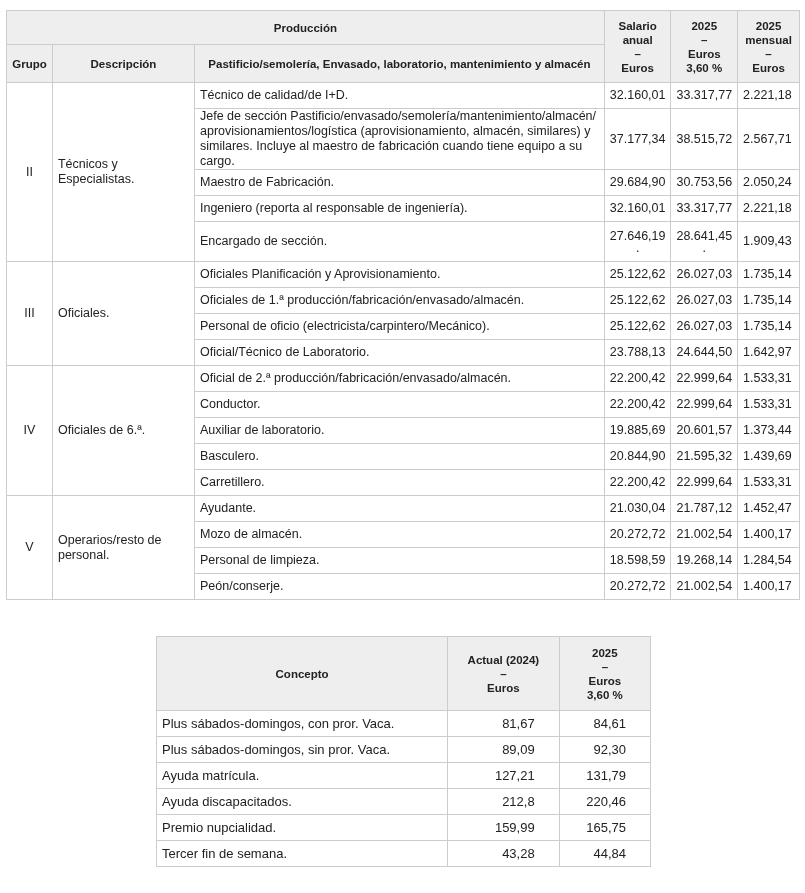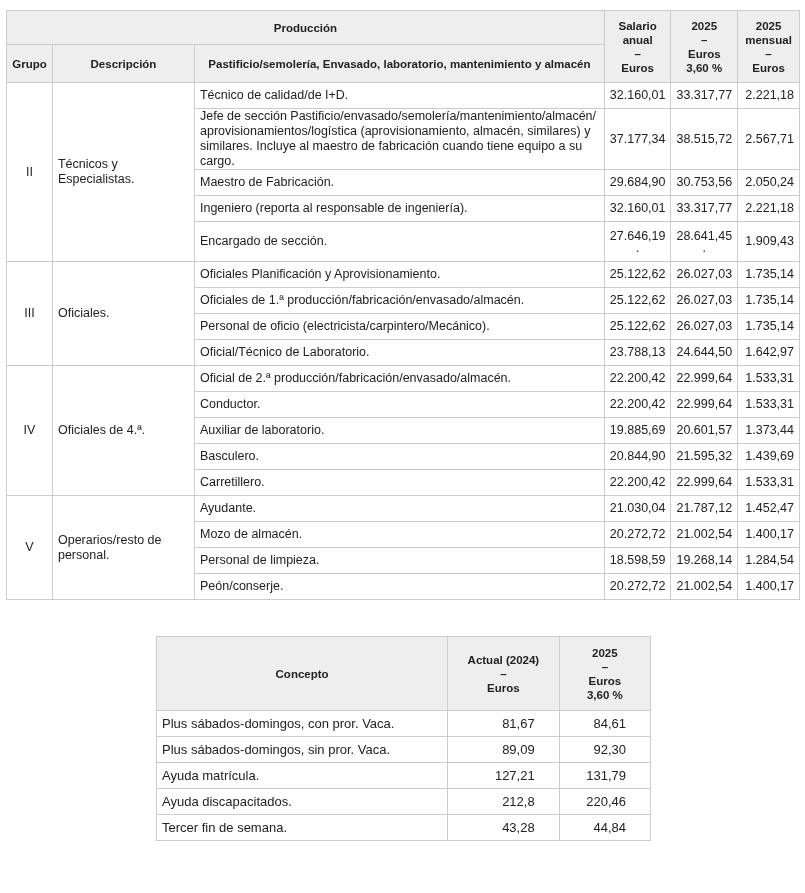--- a/index.html
+++ b/index.html
@@ -1,21 +1,21 @@
 <!DOCTYPE html>
 <html><head>
 <meta charset="utf-8">
 <style>
   html, body { margin: 0; padding: 0; background: #ffffff; }
   body { width: 805px; height: 893px; position: relative; font-family: "Liberation Sans", sans-serif; color: #222; font-size: 12.5px; }
   table { border-collapse: collapse; position: absolute; }
   td, th { border: 1px solid #cccccc; padding: 0 5px; vertical-align: middle; line-height: 15px; }
   th { background: #eeeeee; font-weight: bold; font-size: 11.5px; text-align: center; line-height: 14px; }
   #main-table { left: 6px; top: 10px; width: 794px; }
-  #main-table td.num { text-align: right; white-space: nowrap; }
+  #main-table td.num { white-space: nowrap; }
   #main-table td.grp { text-align: center; }
   #main-table td.cat { }
   #extras-table { left: 156px; top: 636px; width: 495px; }
   #extras-table td { font-size: 13px; }
   #extras-table td.num { text-align: right; padding-right: 24px; }
   #extras-table td.num.a-left { text-align: left; padding-left: 54px; }
   .dot { display:block; line-height: 12px; }
 </style>
 </head>
 <body>
@@ -102,21 +102,21 @@
         <td class="num">1.735,14</td>
       </tr>
       <tr style="height: 26px;">
         <td>Oficial/Técnico de Laboratorio.</td>
         <td class="num">23.788,13</td>
         <td class="num">24.644,50</td>
         <td class="num">1.642,97</td>
       </tr>
       <tr style="height: 26px;">
         <td class="grp" rowspan="5">IV</td>
-        <td class="cat" rowspan="5">Oficiales de 4.ª.</td>
+        <td class="cat" rowspan="5">Oficiales de 6.ª.</td>
         <td>Oficial de 2.ª producción/fabricación/envasado/almacén.</td>
         <td class="num">22.200,42</td>
         <td class="num">22.999,64</td>
         <td class="num">1.533,31</td>
       </tr>
       <tr style="height: 26px;">
         <td>Conductor.</td>
         <td class="num">22.200,42</td>
         <td class="num">22.999,64</td>
         <td class="num">1.533,31</td>
@@ -196,18 +196,23 @@
         <td>Ayuda matrícula.</td>
         <td class="num">127,21</td>
         <td class="num">131,79</td>
       </tr>
       <tr style="height: 26px;">
         <td>Ayuda discapacitados.</td>
         <td class="num a-left">212,8</td>
         <td class="num">220,46</td>
       </tr>
       <tr style="height: 26px;">
+        <td>Premio nupcialidad.</td>
+        <td class="num">159,99</td>
+        <td class="num">165,75</td>
+      </tr>
+      <tr style="height: 26px;">
         <td>Tercer fin de semana.</td>
         <td class="num">43,28</td>
         <td class="num">44,84</td>
       </tr>
     </tbody>
 </table>
 
 </body></html>

